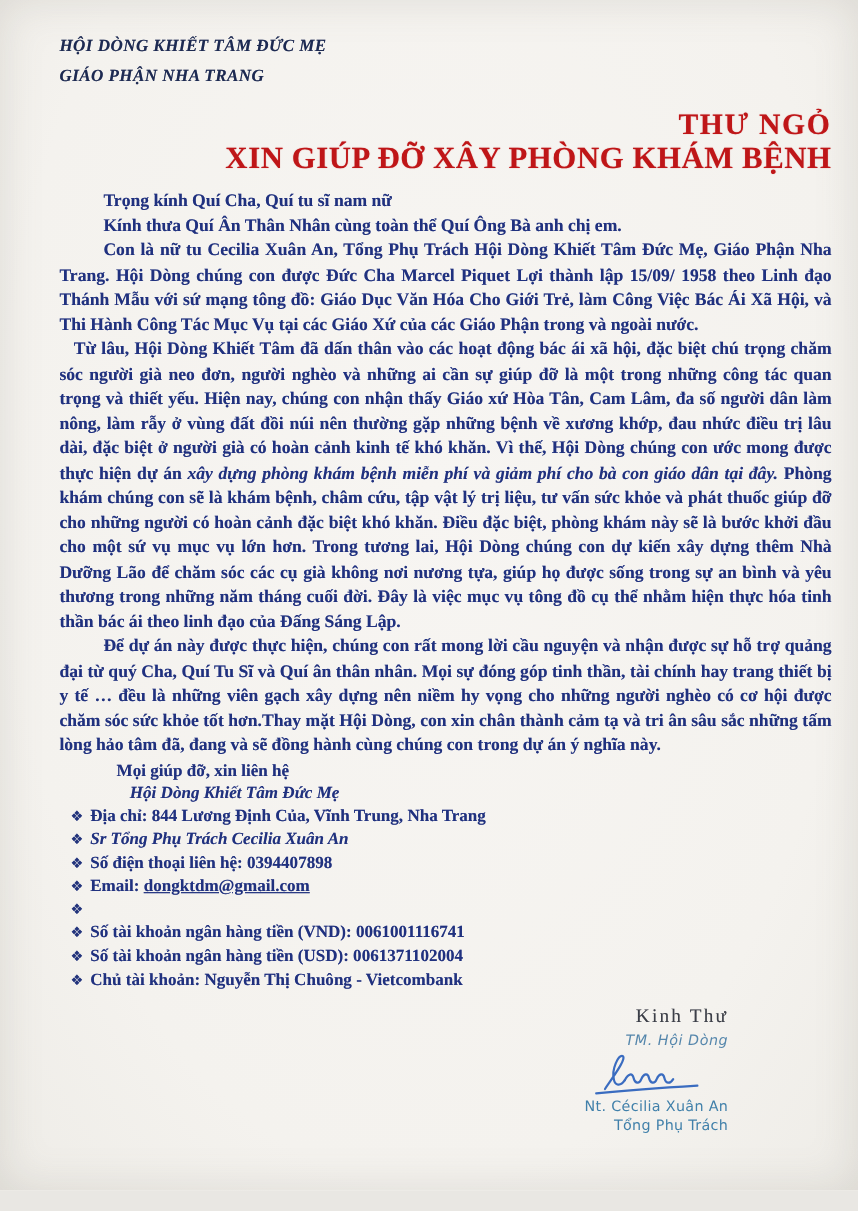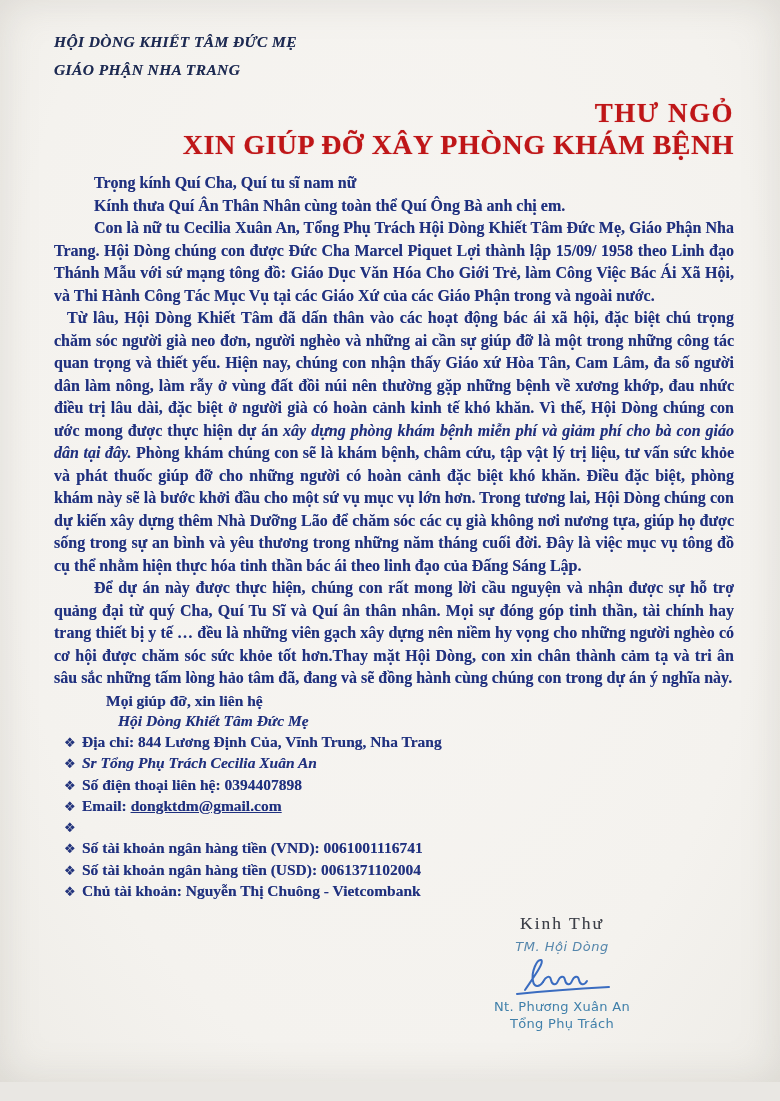--- a/index.html
+++ b/index.html
@@ -6,21 +6,21 @@
   body {
     width: 780px; height: 1101px;
     background: #e9e7e3;
     font-family: "Liberation Serif", "DejaVu Serif", serif;
     overflow: hidden;
   }
   .page {
     position: relative;
     width: 780px; height: 1082px;
     box-sizing: border-box;
-    padding: 28px 46px 0 54px;
+    padding: 28px 24px 0 54px;
     background:
       radial-gradient(ellipse at 50% 40%, #f7f5f2 0%, #f4f2ee 70%, #eeecE7 100%),
       #f5f3ef;
     box-shadow: inset 0 0 40px rgba(120,115,105,0.18);
     overflow: hidden;
   }
   
   .org-line {
     font-style: italic; font-weight: bold;
     font-size: 15.5px; line-height: 28px;
@@ -63,21 +63,21 @@
     flex: 0 0 18px; width: 18px;
     font-family: "DejaVu Sans", sans-serif;
     font-size: 13px; color: #23347c; text-align: left;
   }
   .c-text { }
   .c-italic { font-style: italic; }
   .email-link { text-decoration: underline; color: #20317f; }
   
   .sig-block {
     margin-top: 8px; margin-left: 408px;
-    width: 200px; text-align: center;
+    width: 200px; text-align: right;
   }
   .sig-closing {
     font-size: 17.5px; color: #3c3f48; letter-spacing: 2px;
     font-weight: normal; line-height: 24px;
     text-shadow: 0 0 0.6px rgba(60,63,72,0.4);
   }
   .sig-behalf {
     margin-top: 4px;
     font-family: "DejaVu Sans", "Liberation Sans", sans-serif;
     font-size: 13px; color: #5687ac; letter-spacing: 0.5px; font-style: italic;
@@ -153,17 +153,17 @@
     <div class="sig-behalf">TM. Hội Dòng</div>
     <div class="sig-script">
       <svg width="150" height="44" viewBox="0 0 150 44" aria-hidden="true">
         <g stroke="#3a6cc0" fill="none" stroke-width="2" stroke-linecap="round" stroke-linejoin="round">
           <path d="M38 36 C46 24 58 8 54 6 C50 5 44 18 46 27 C47 33 52 34 56 28"></path>
           <path d="M56 28 C59 22 63 21 64 26 C65 31 69 32 71 27 C73 22 77 21 78 26 C79 31 83 32 85 27 C87 22 91 21 92 26 C93 31 97 32 100 27"></path>
           <path d="M30 40 C60 37 88 35 122 33"></path>
         </g>
       </svg>
     </div>
-    <div class="sig-name">Nt. Phương Xuân An</div>
+    <div class="sig-name">Nt. Cécilia Xuân An</div>
     <div class="sig-title">Tổng Phụ Trách</div>
   </div>
 
 </div>
 
 </body></html>

